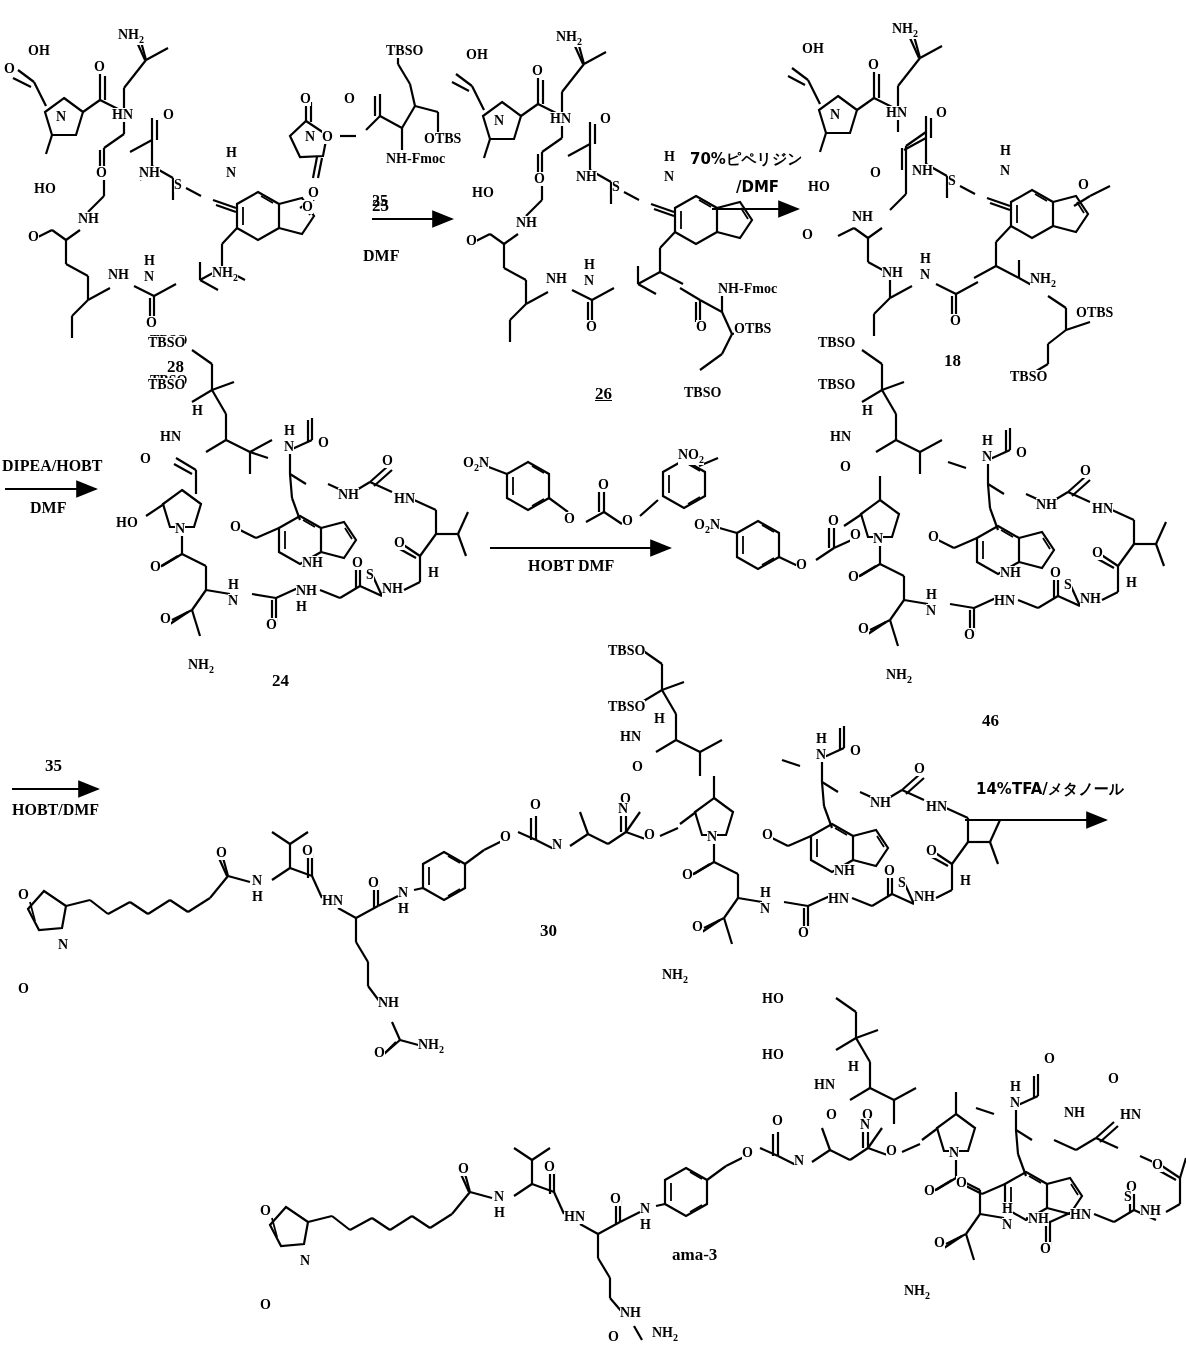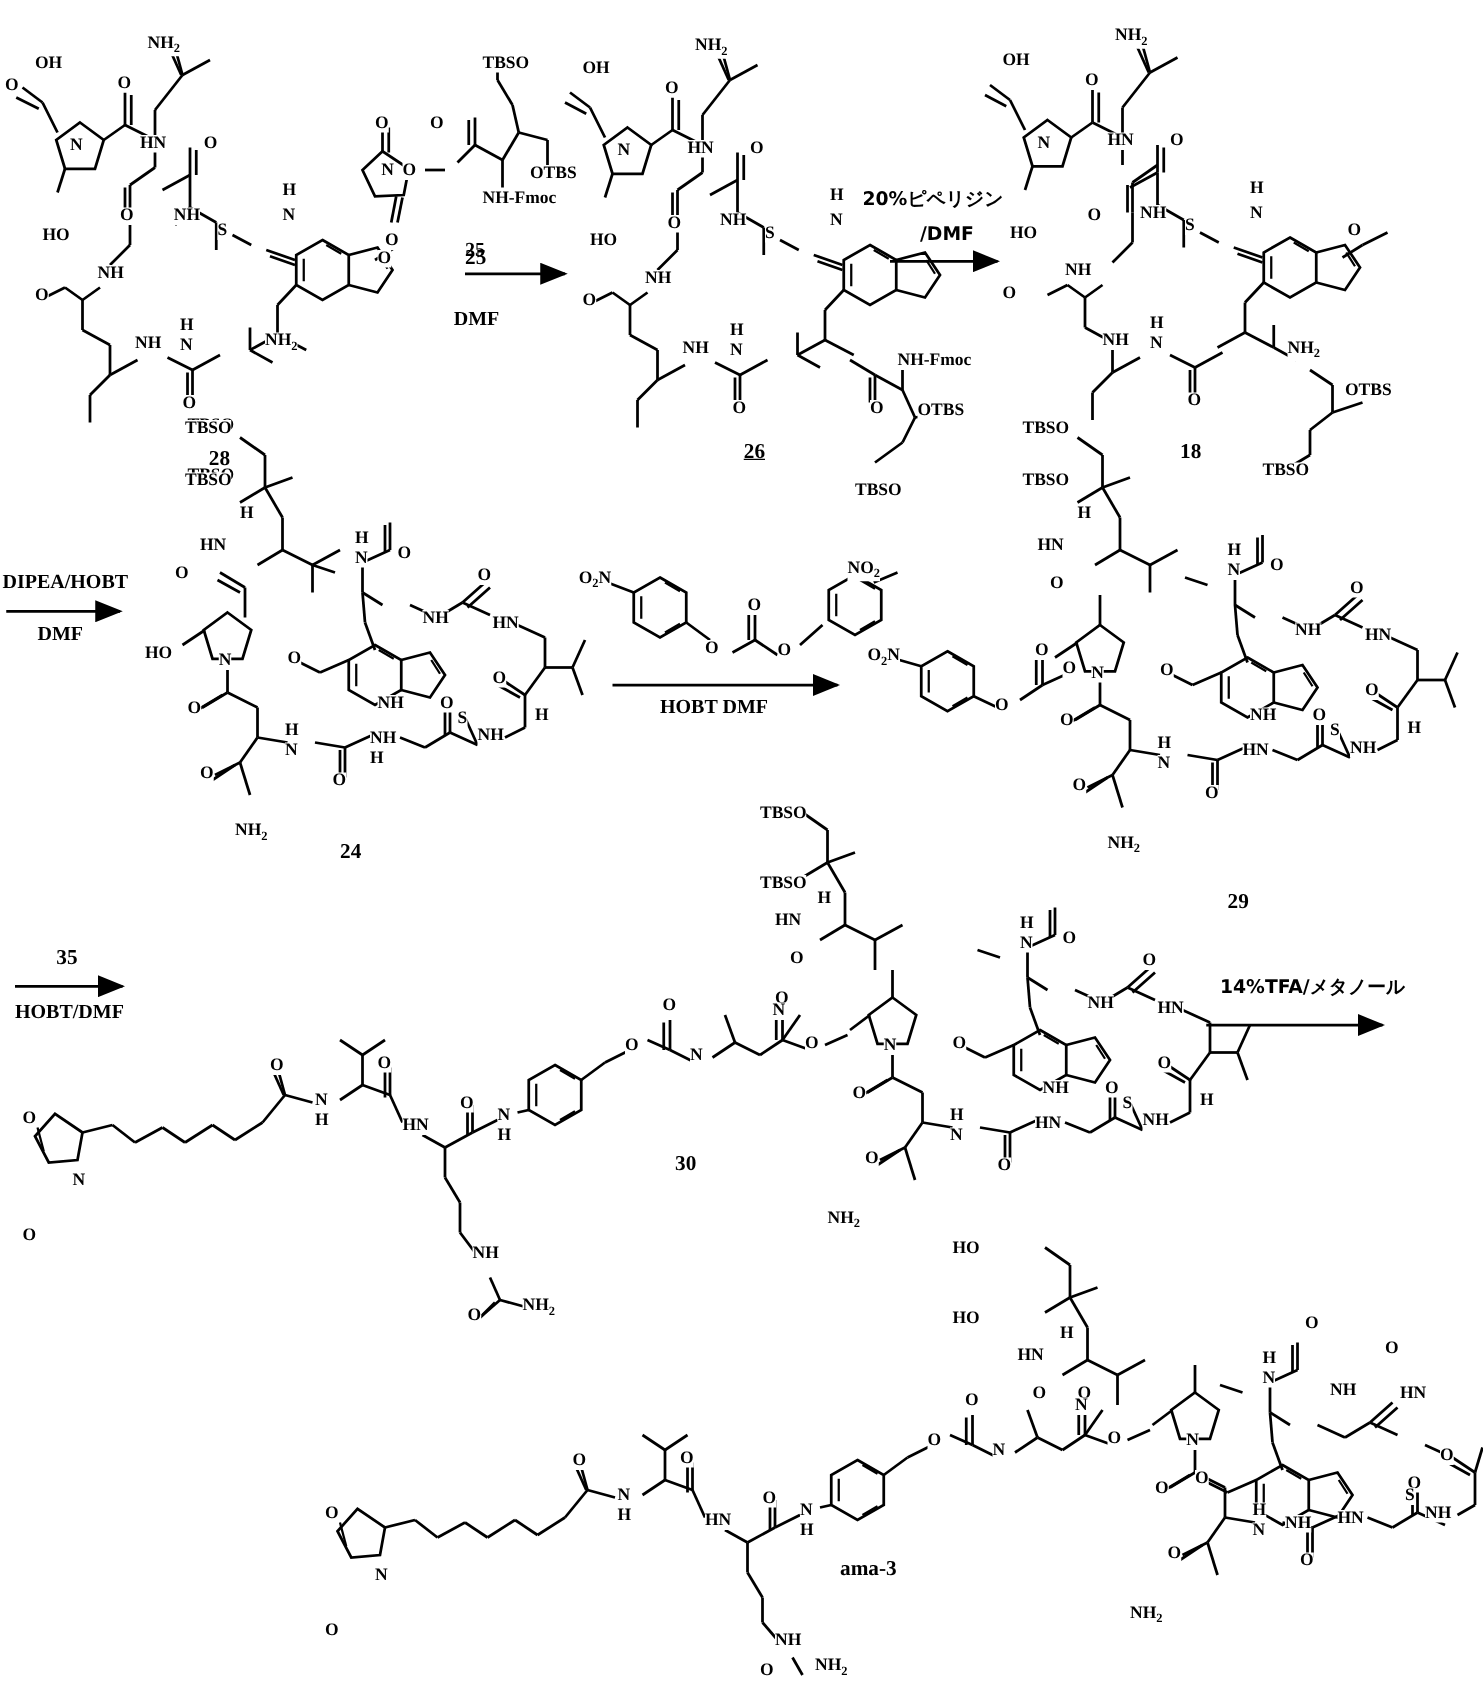--- a/index.html
+++ b/index.html
@@ -882,32 +882,32 @@
 <div class="lbl atom" style="left:1152px;top:1158px;background:#fff;">O</div>
 <div class="lbl atom" style="left:1120px;top:1108px;background:#fff;">HN</div>
 <div class="lbl atom" style="left:1108px;top:1072px;background:#fff;">O</div>
 <div class="lbl atom" style="left:1064px;top:1106px;background:#fff;">NH</div>
 <div class="lbl atom" style="left:1044px;top:1052px;background:#fff;">O</div>
 <div class="lbl atom" style="left:1010px;top:1080px;background:#fff;">H</div>
 <div class="lbl atom" style="left:1010px;top:1096px;background:#fff;">N</div>
 
 <div class="lbl cmpd" style="left:167px;top:358px;">28</div>
 <div class="lbl cmpd" style="left:372px;top:197px;">25</div>
-<div class="lbl cmpd" style="left:595px;top:352px;text-decoration:underline;">26</div>
+<div class="lbl cmpd" style="left:595px;top:385px;text-decoration:underline;">26</div>
 <div class="lbl cmpd" style="left:944px;top:352px;">18</div>
 <div class="lbl cmpd" style="left:272px;top:672px;">24</div>
-<div class="lbl cmpd" style="left:982px;top:712px;">29</div>
+<div class="lbl cmpd" style="left:982px;top:712px;">46</div>
 <div class="lbl cmpd" style="left:45px;top:757px;">35</div>
 <div class="lbl cmpd" style="left:540px;top:922px;">30</div>
 <div class="lbl cmpd" style="left:672px;top:1246px;">ama-3</div>
 
 <div class="lbl rgnt" style="left:372px;top:193px;">25</div>
 <div class="lbl rgnt" style="left:363px;top:248px;">DMF</div>
 
-<div class="lbl jp" style="left:690px;top:152px;">20%ピペリジン</div>
+<div class="lbl jp" style="left:690px;top:152px;">70%ピペリジン</div>
 <div class="lbl jp" style="left:736px;top:180px;">/DMF</div>
 
 <div class="lbl rgnt" style="left:2px;top:458px;">DIPEA/HOBT</div>
 <div class="lbl rgnt" style="left:30px;top:500px;">DMF</div>
 
 <div class="lbl rgnt" style="left:528px;top:558px;">HOBT   DMF</div>
 
 <div class="lbl rgnt" style="left:12px;top:802px;">HOBT/DMF</div>
 
 <div class="lbl jp" style="left:976px;top:782px;">14%TFA/メタノール</div>

